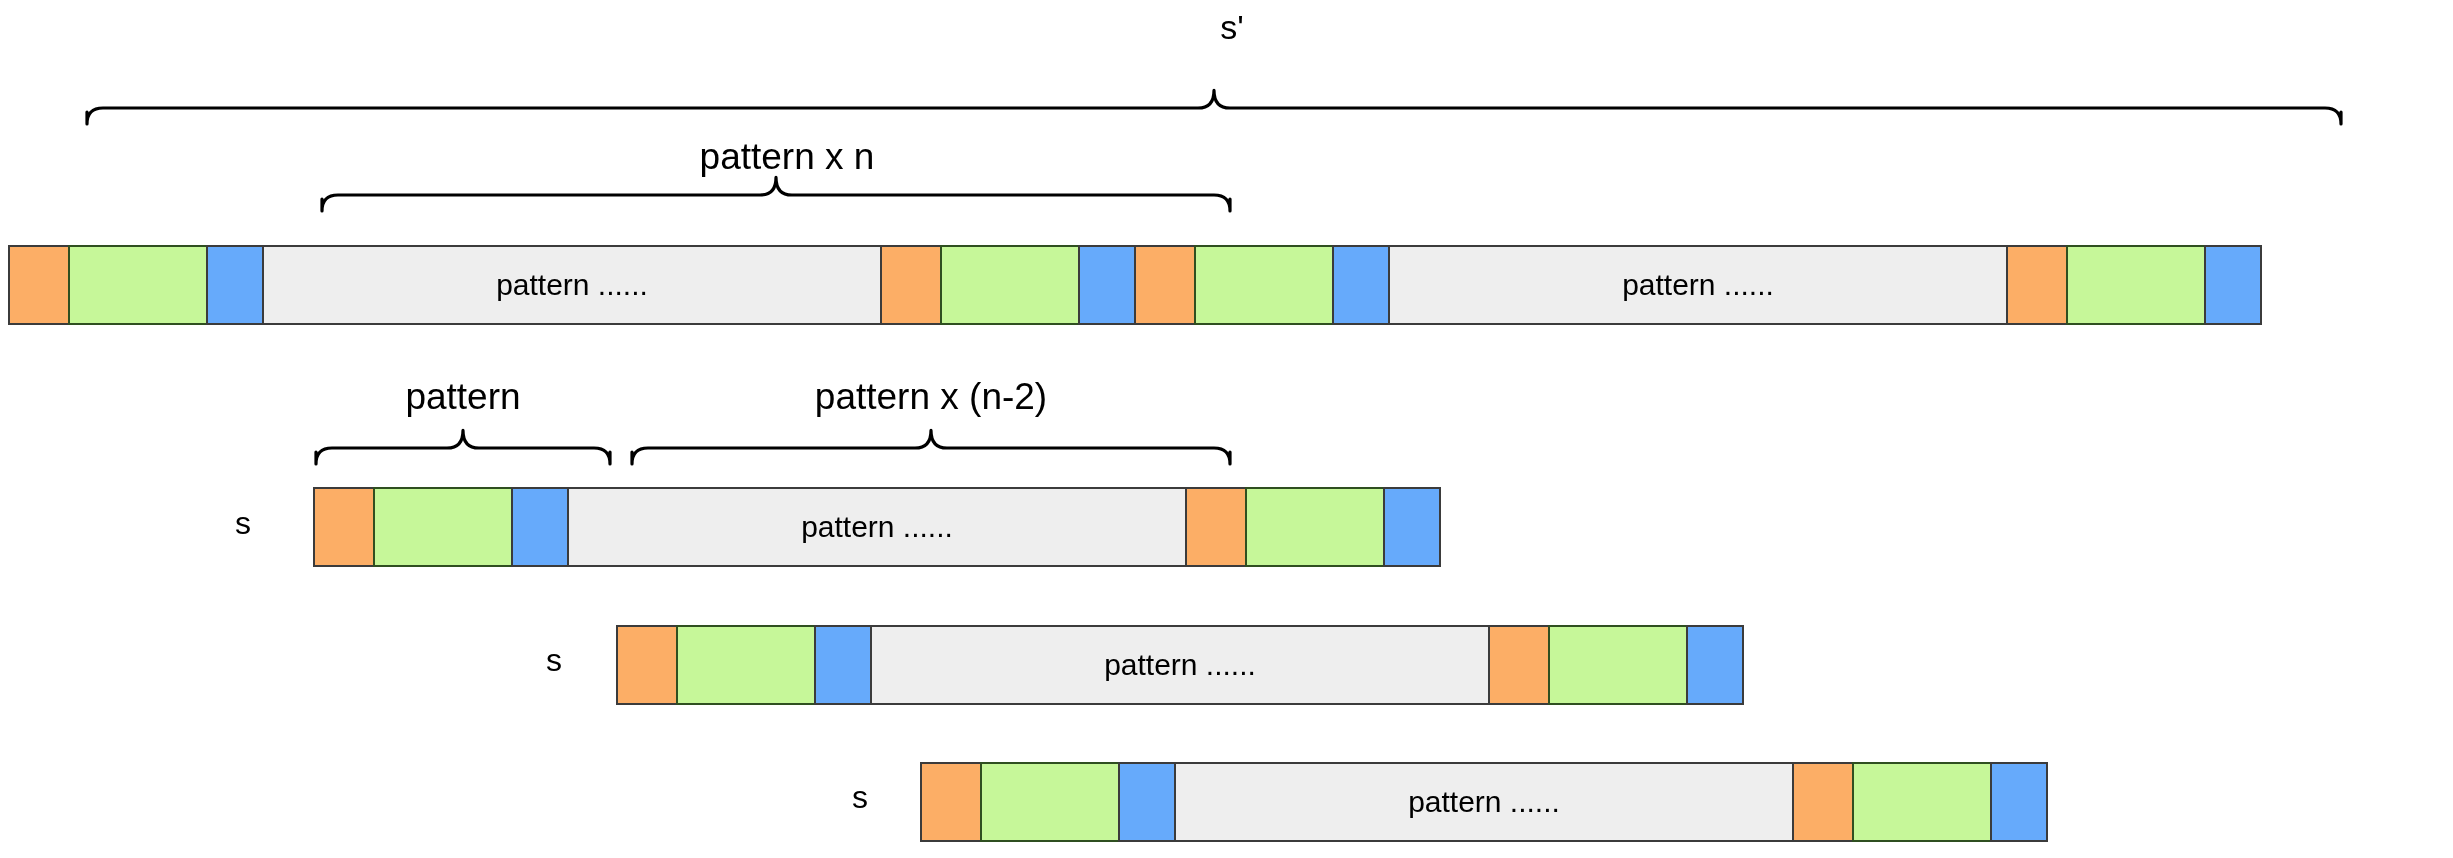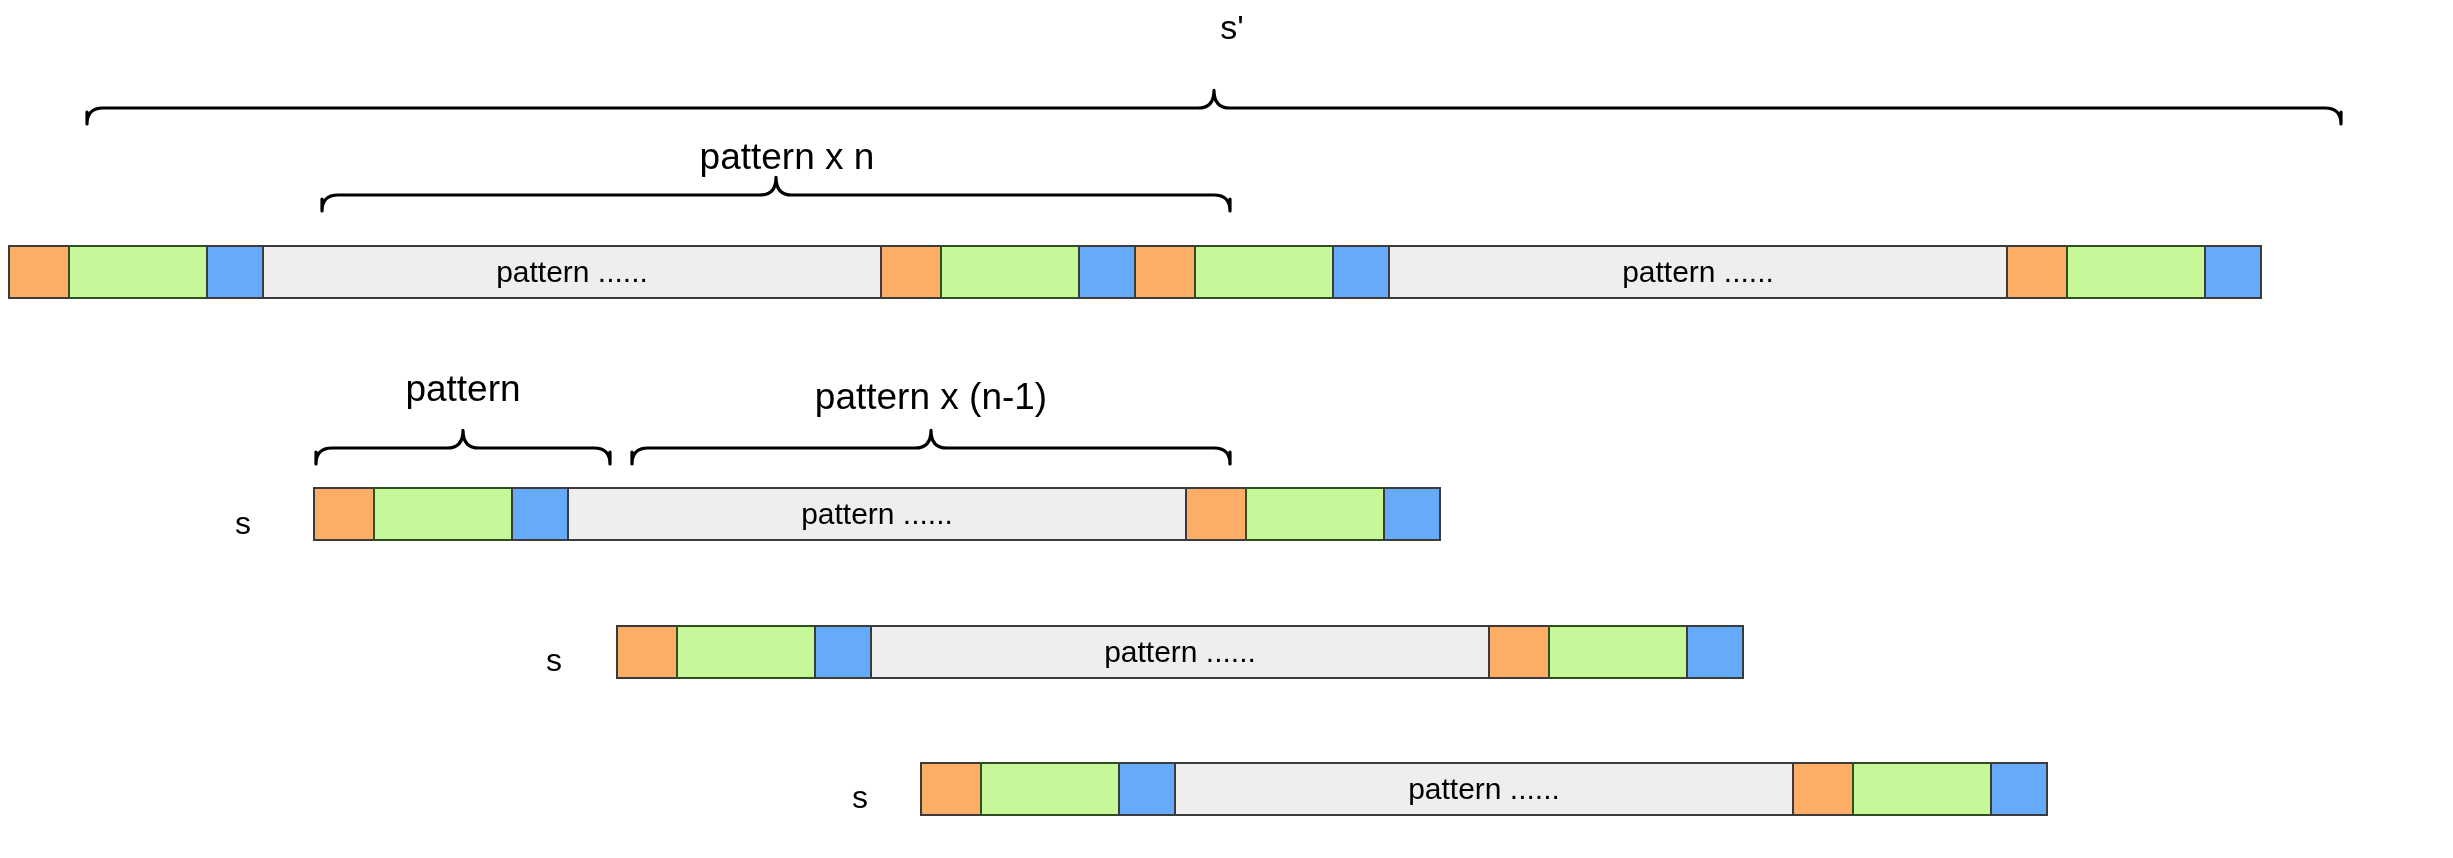--- a/index.html
+++ b/index.html
@@ -46,21 +46,21 @@
     stroke-width: 3.2;
     stroke-linecap: round;
     stroke-linejoin: round;
   }
 
   
   .strip {
     position: absolute;
     display: flex;
     align-items: stretch;
-    height: 54px;
+    height: 80px;
     box-sizing: border-box;
   }
   .blk {
     box-sizing: border-box;
     border: 2px solid #3b3b3b;
     margin-right: -2px;
     display: flex;
     align-items: center;
     justify-content: center;
     font-size: 30px;
@@ -84,25 +84,25 @@
         <path d="M 2,38 L 2,50 Q 2,34 18,34 L 1113,34 Q 1129,34 1129,16.4 Q 1129,34 1145,34 L 2240,34 Q 2256,34 2256,50 L 2256,38"></path>
       </svg>
       <div class="lbl lbl-brace" style="left: 1232px; top: 10px; font-size: 34px;">s'</div>
       <svg class="brace" width="912" height="40" style="left: 320px; top: 161px;">
         <path d="M 2,38 L 2,50 Q 2,34 18,34 L 440,34 Q 456,34 456,16.4 Q 456,34 472,34 L 894,34 Q 910,34 910,50 L 910,38"></path>
       </svg>
       <div class="lbl lbl-brace" style="left: 776px; top: 138px; font-size: 37px; margin-left: 11px;">pattern x n</div>
       <svg class="brace" width="298" height="40" style="left: 314px; top: 414px;">
         <path d="M 2,38 L 2,50 Q 2,34 18,34 L 133,34 Q 149,34 149,16.4 Q 149,34 165,34 L 280,34 Q 296,34 296,50 L 296,38"></path>
       </svg>
-      <div class="lbl lbl-brace" style="left: 463px; top: 370px; font-size: 37px;">pattern</div>
+      <div class="lbl lbl-brace" style="left: 463px; top: 378px; font-size: 37px;">pattern</div>
       <svg class="brace" width="602" height="40" style="left: 630px; top: 414px;">
         <path d="M 2,38 L 2,50 Q 2,34 18,34 L 285,34 Q 301,34 301,16.4 Q 301,34 317,34 L 584,34 Q 600,34 600,50 L 600,38"></path>
       </svg>
-      <div class="lbl lbl-brace" style="left: 931px; top: 378px; font-size: 37px;">pattern x (n-1)</div>
+      <div class="lbl lbl-brace" style="left: 931px; top: 378px; font-size: 37px;">pattern x (n-2)</div>
     </div>
 
   <div id="strips-layer">
       <div class="strip" style="left: 8px; top: 245px;">
         <div class="blk blk-orange" style="width: 62px;"></div>
         <div class="blk blk-green" style="width: 140px;"></div>
         <div class="blk blk-blue" style="width: 58px;"></div>
         <div class="blk blk-pat" style="width: 620px;">
           <span>pattern ......</span>
         </div>

